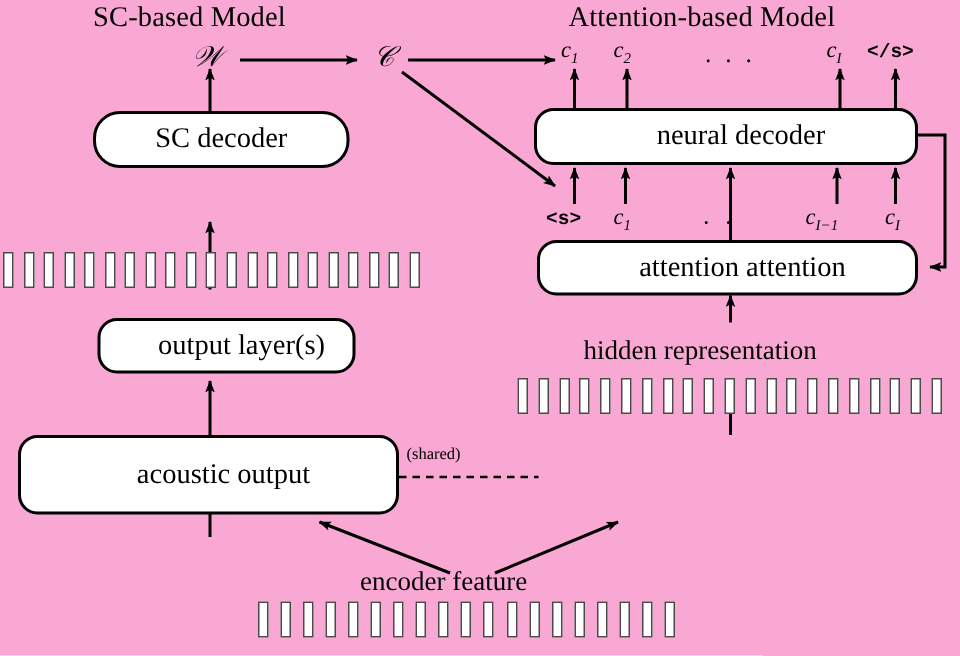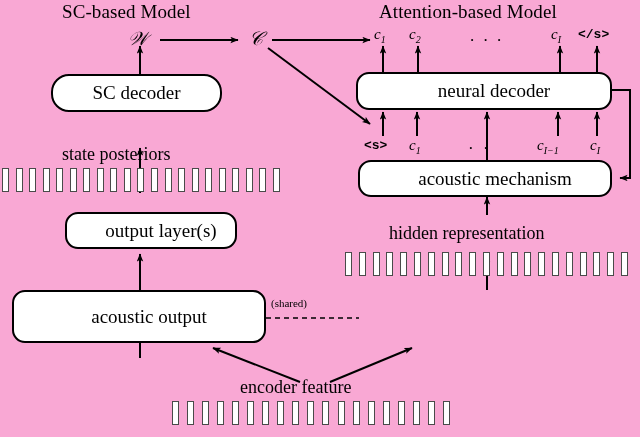--- a/index.html
+++ b/index.html
@@ -139,25 +139,24 @@
     <path d="M612 90 L630 90 L630 178 L620 178" stroke="#000" stroke-width="2" fill="none" marker-end="url(#ah)"></path>
 
     <line x1="266" y1="318" x2="359" y2="318" stroke="#000" stroke-width="1.6" fill="none" stroke-dasharray="5 4"></line>
   </svg>
 
   <div class="lbl hdr" style="left:62px; top:2px;">SC-based Model</div>
   <div class="lbl hdr" style="left:379px; top:2px;">Attention-based Model</div>
 
   <div class="lbl sym" style="left:128px; top:29px;">𝒲</div>
 
-  <div class="node sharp" style="left:51px; top:74px; width:171px; height:38px;border-radius:18px;">
+  <div class="node sharp" style="left:62px; top:74px; width:171px; height:38px;border-radius:18px;">
     <span>SC decoder</span>
   </div>
 
-  <div class="lbl caption" style="left:62px; top:145px;">state posteriors</div>
 
   <div class="ticks" id="ticks-left" style="left:2px; top:168px; width:278px;">
       <i></i>
       <i></i>
       <i></i>
       <i></i>
       <i></i>
       <i></i>
       <i></i>
       <i></i>
@@ -210,21 +209,21 @@
   </div>
   <div class="dots" style="left:468px; top:139px;">·   ·</div>
   <div class="tok" style="left:537px; top:137px;">
     <span>c</span><sub>I−1</sub>
   </div>
   <div class="tok" style="left:590px; top:137px;">
     <span>c</span><sub>I</sub>
   </div>
 
   <div class="node round" style="left:358px; top:160px; width:254px; height:37px;">
-    <span>acoustic mechanism</span>
+    <span>attention attention</span>
   </div>
 
   <div class="lbl caption" style="left:389px; top:224px;">hidden representation</div>
 
   <div class="ticks" id="ticks-right" style="left:345px; top:252px; width:283px;">
       <i></i>
       <i></i>
       <i></i>
       <i></i>
       <i></i>

